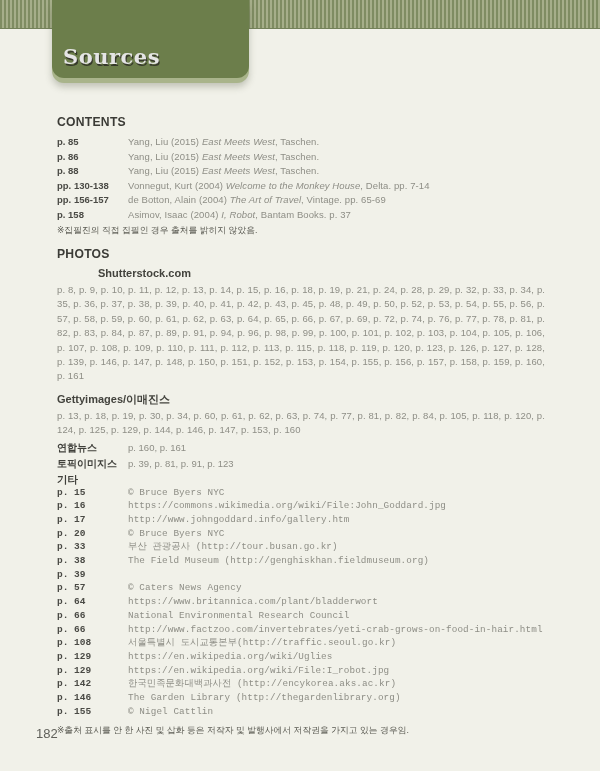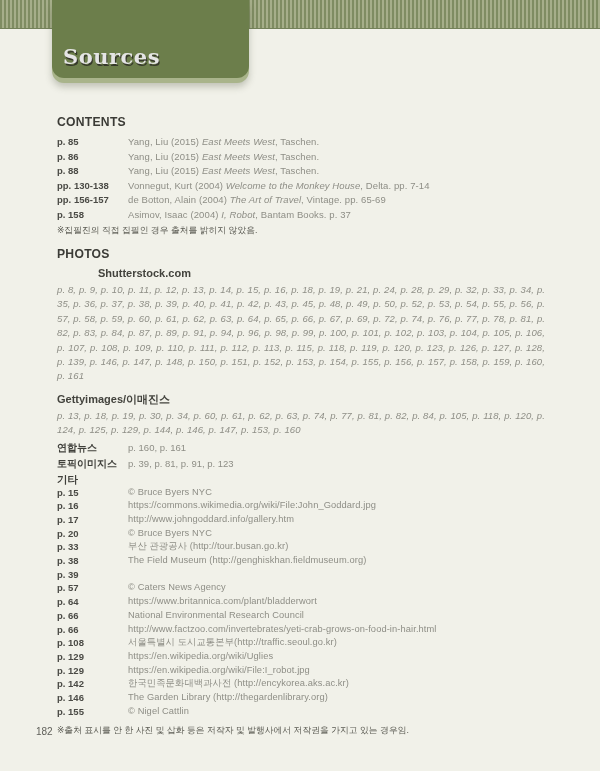--- a/index.html
+++ b/index.html
@@ -52,33 +52,33 @@
   .col-desc{flex:1;font-size:9.5px;color:#8e8e86;letter-spacing:.1px;}
   .col-desc i{font-style:italic;}
   .note{font-size:8.8px;color:#5a5a52;line-height:12px;}
   .note-contents{margin-top:2px;}
   .note-bottom{margin-top:6px;}
   .brand{font-size:11px;font-weight:700;color:#43433d;line-height:13px;}
   .brand-shutterstock{margin-top:5px;margin-left:41px;}
   .brand-getty{margin-top:9px;}
   .pages-para{
     margin-top:3px;font-size:9.5px;color:#8e8e86;line-height:14.4px;
-    text-align:justify;letter-spacing:.1px;font-style:italic;
+    text-align:justify;letter-spacing:.1px;
   }
   .agency-rows{margin-top:2px;}
   .agency-row{display:flex;height:16px;line-height:16px;}
   .agency-name{width:71px;flex:none;font-weight:700;font-size:10px;color:#3f3f3a;}
   .agency-pages{flex:1;font-size:9.5px;color:#8e8e86;}
   .h-etc{font-size:10.5px;font-weight:700;color:#3f3f3a;line-height:12px;margin-top:1px;}
-  .etc-rows{margin-top:1px;}
+  .etc-rows{margin-top:1px;font-family:Liberation Mono, monospace;}
   .etc-row{display:flex;height:13.7px;line-height:13.7px;}
   .etc-row .col-desc{font-size:9.3px;}
   .page-number{
     position:absolute;left:36px;top:726px;
-    font-size:10px;color:#60605a;z-index:3;
+    font-size:13px;color:#60605a;z-index:3;
   }
 </style>
 </head>
 <body>
 
 <div class="page">
 
   <div class="stripe-band"></div>
 
   <div class="title-box">

